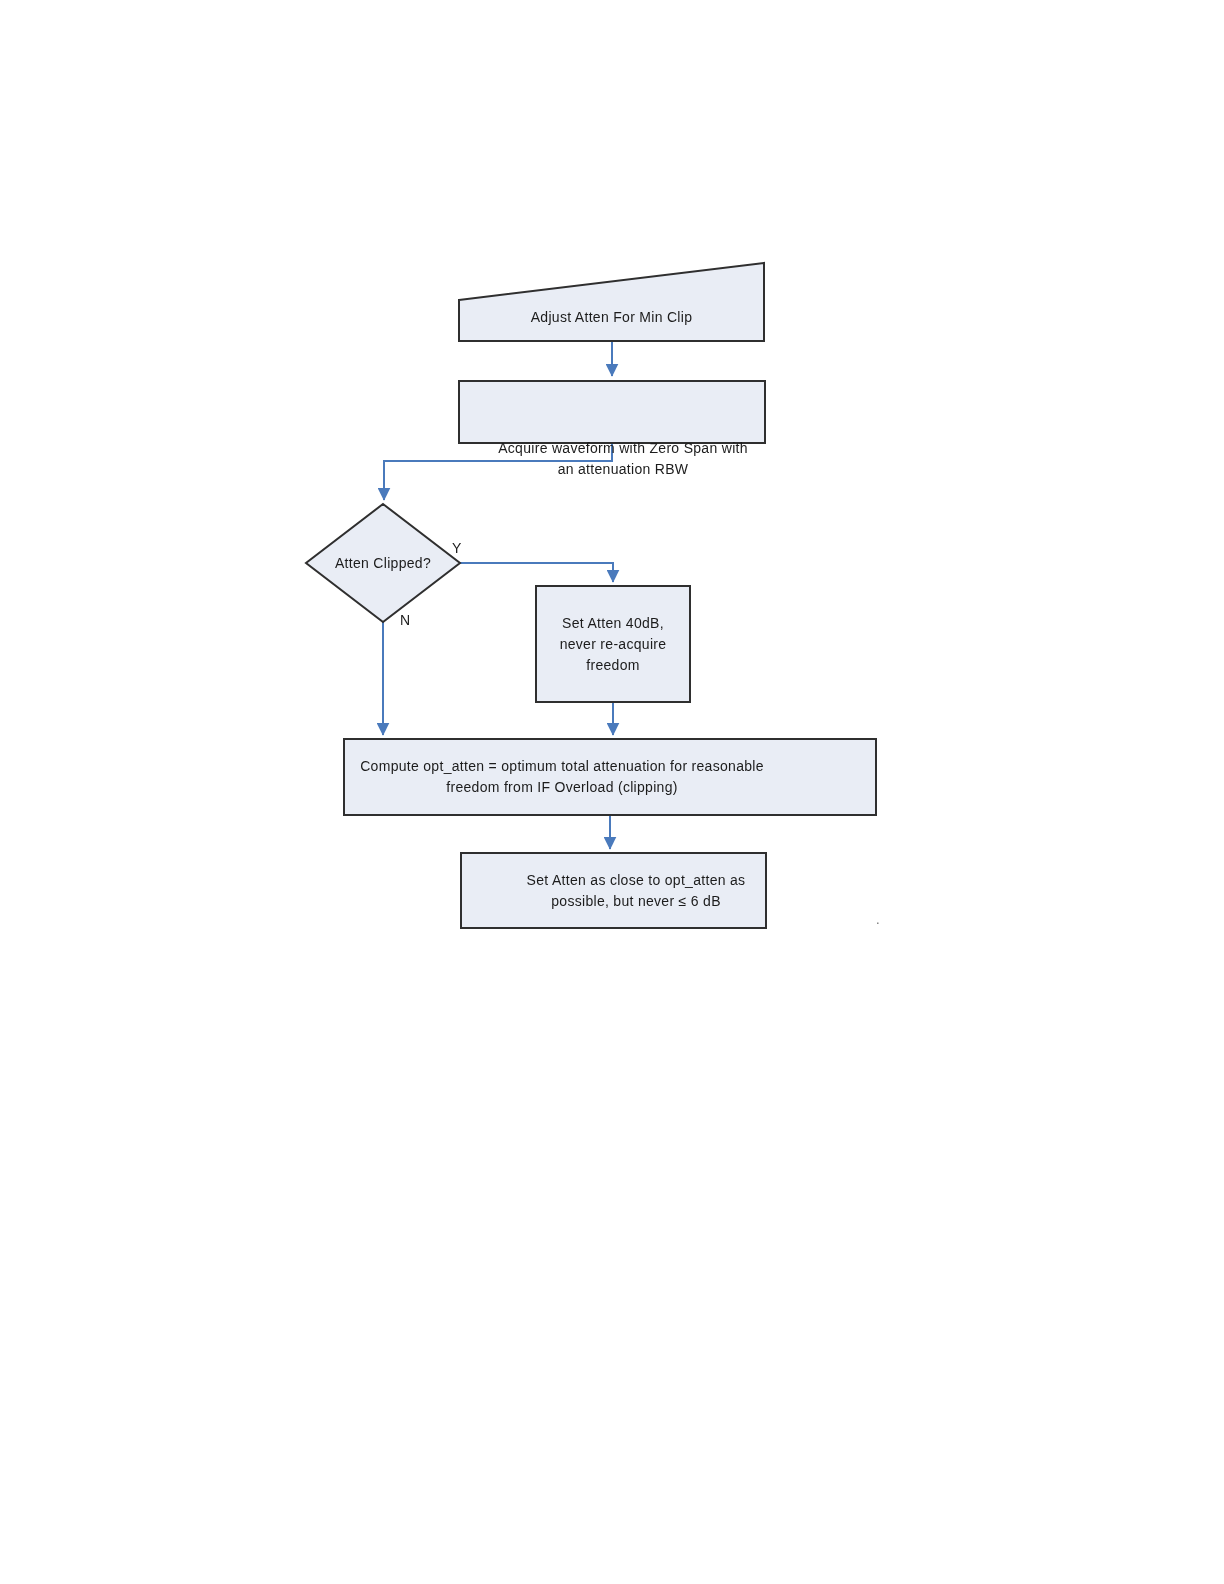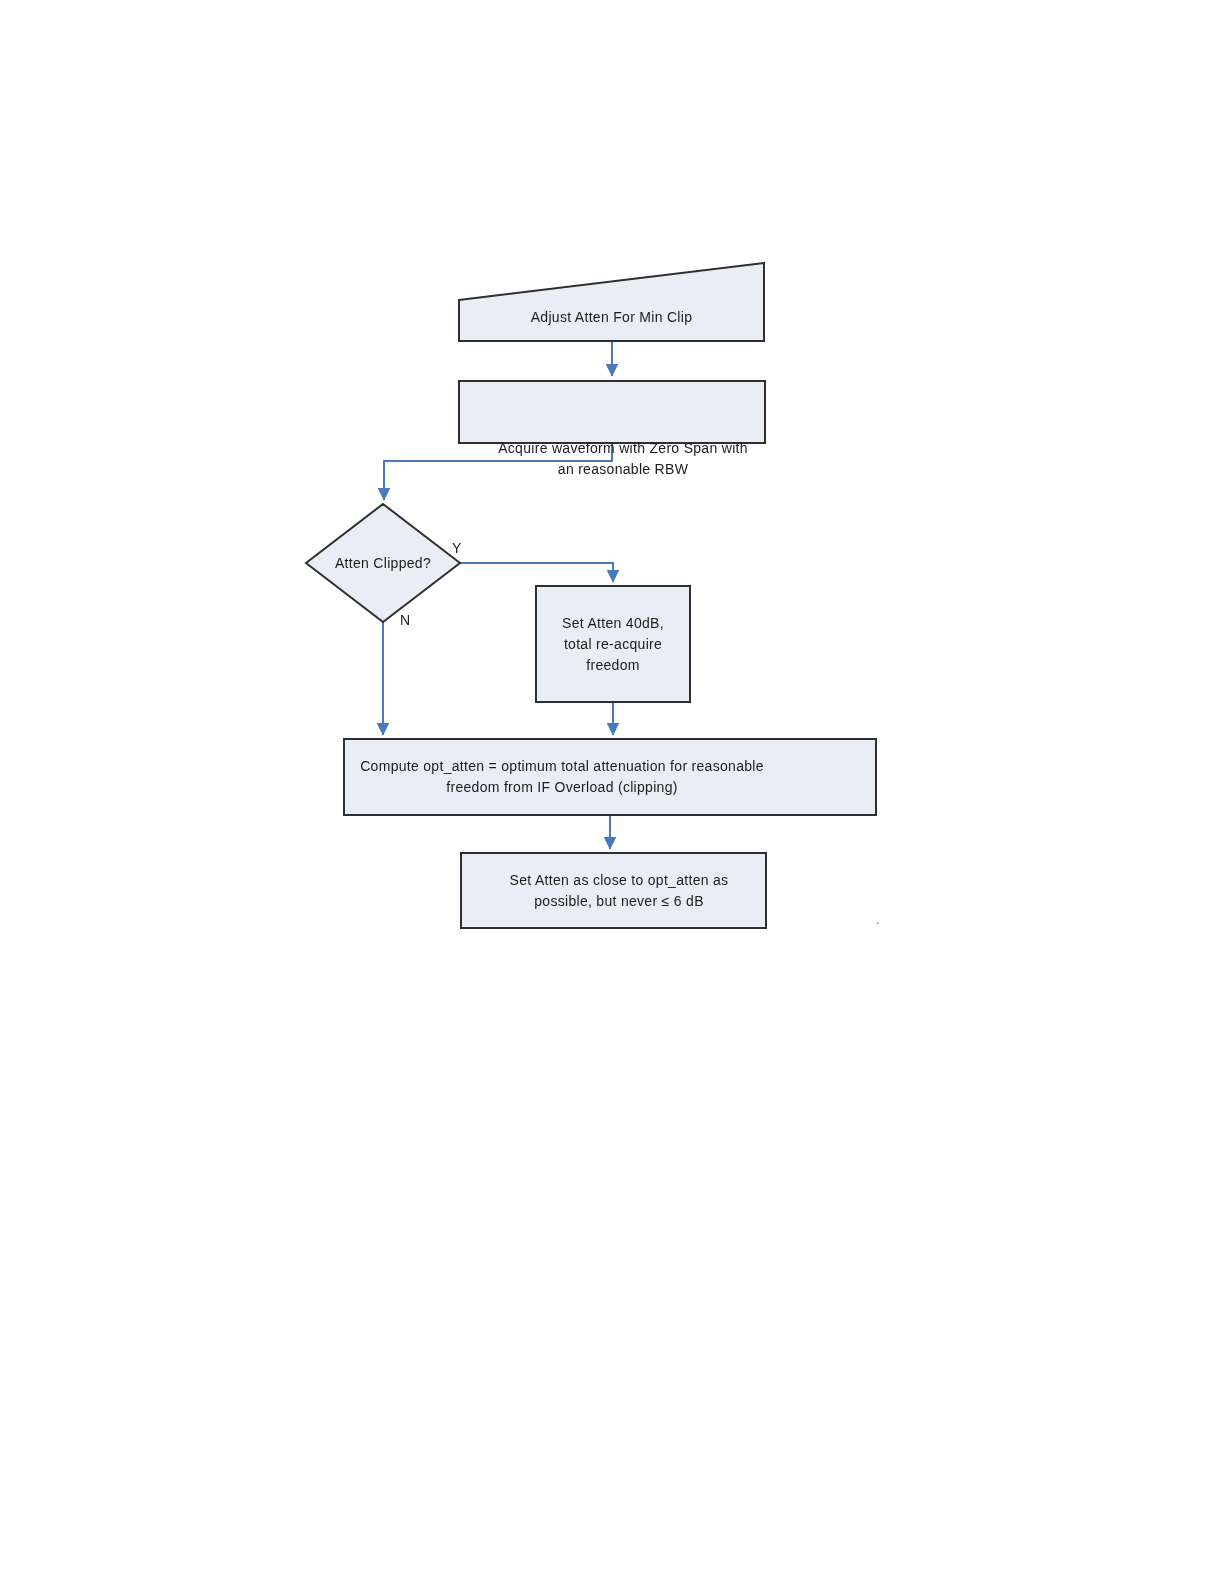--- a/index.html
+++ b/index.html
@@ -84,39 +84,39 @@
     <rect class="node-shape" x="344" y="739" width="532" height="76"></rect>
     <rect class="node-shape" x="461" y="853" width="305" height="75"></rect>
   </svg>
 
   <div class="node-label" style="left:459px; top:293px; width:305px; height:48px;">
     <div>Adjust Atten For Min Clip</div>
   </div>
 
   <div class="node-label" style="left:470px; top:381px; width:306px; height:62px;margin-top:47px;">
     <div>Acquire waveform with Zero Span with</div>
-    <div>an reasonable RBW</div>
+    <div>an attenuation RBW</div>
   </div>
 
   <div class="node-label" style="left:306px; top:504px; width:154px; height:118px;">
     <div>Atten Clipped?</div>
   </div>
 
   <div class="node-label" style="left:536px; top:586px; width:154px; height:116px;border-radius:23px;">
     <div>Set Atten 40dB,</div>
-    <div>total re-acquire</div>
+    <div>never re-acquire</div>
     <div>freedom</div>
   </div>
 
   <div class="node-label" style="left:344px; top:739px; width:436px; height:76px;">
     <div>Compute opt_atten = optimum total attenuation for reasonable</div>
     <div>freedom from IF Overload (clipping)</div>
   </div>
 
-  <div class="node-label" style="left:455px; top:853px; width:328px; height:75px;">
+  <div class="node-label" style="left:472px; top:853px; width:328px; height:75px;">
     <div>Set Atten as close to opt_atten as</div>
     <div>possible, but never ≤ 6 dB</div>
   </div>
 
   <div class="branch-label" style="left:452px; top:540px;">Y</div>
   <div class="branch-label" style="left:400px; top:612px;">N</div>
 
   <div class="stray-mark">.</div>
 
 </div>

